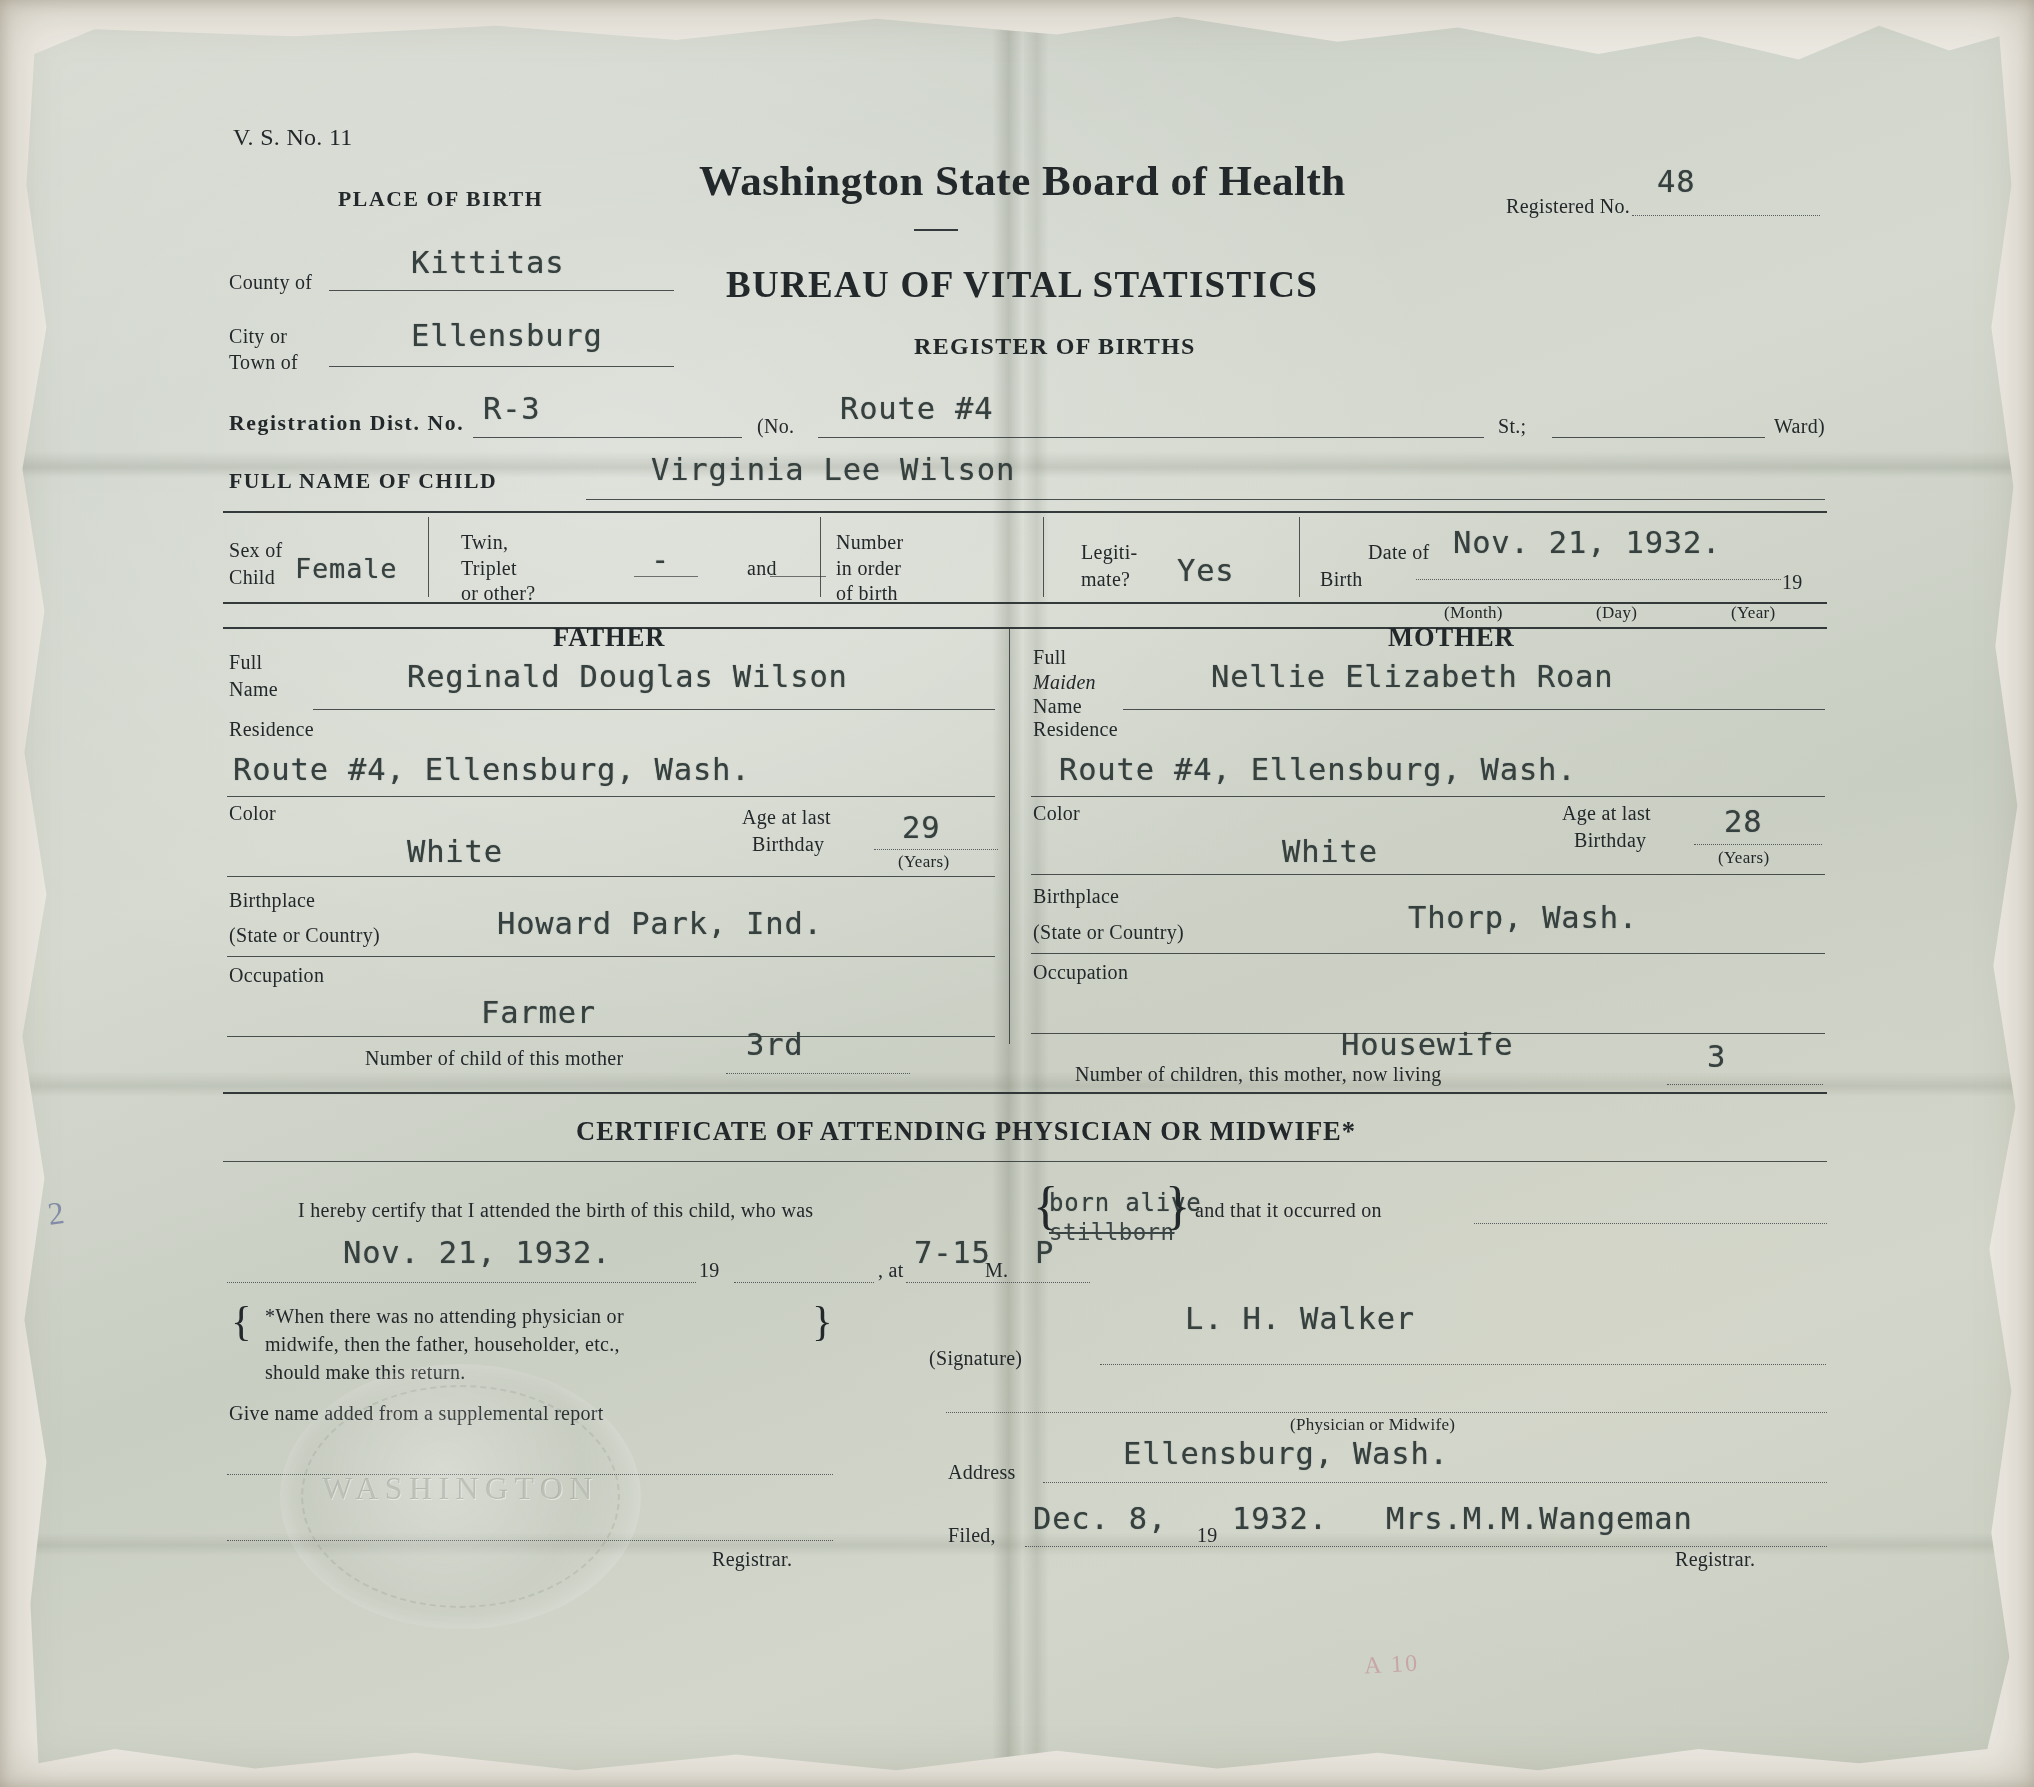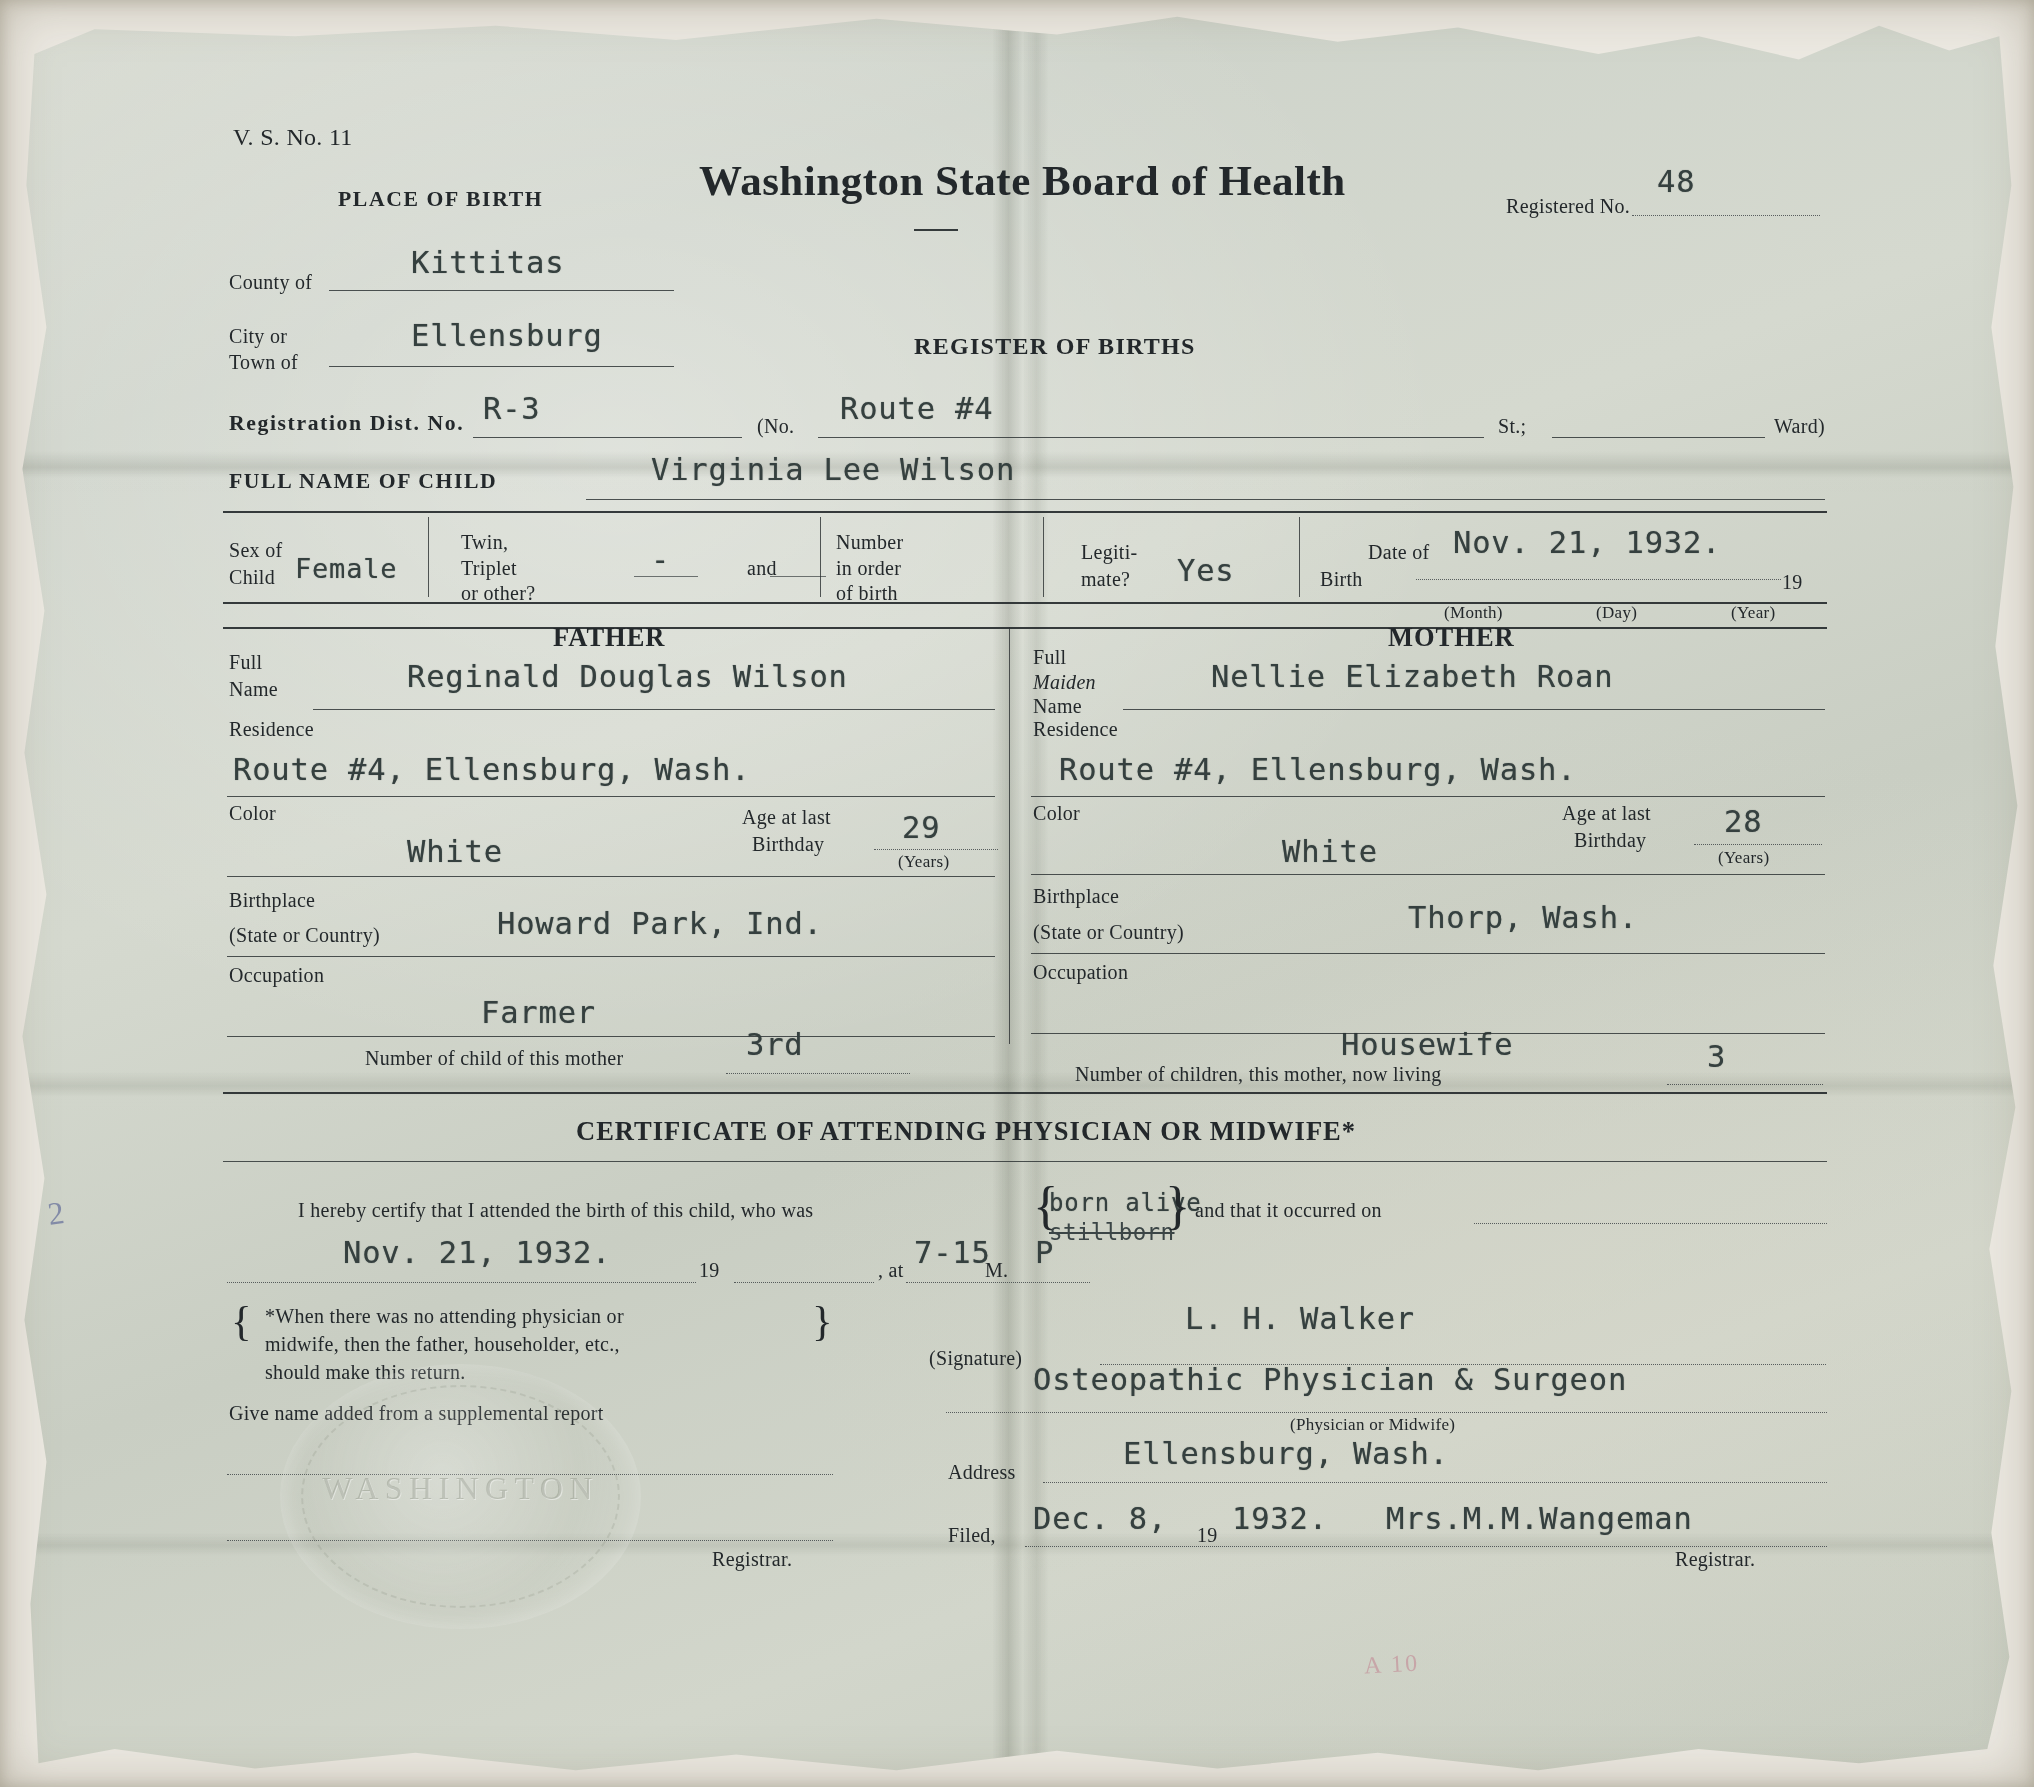--- a/index.html
+++ b/index.html
@@ -202,20 +202,21 @@
 <div id="page">
   <div id="sheet"></div>
   <div id="edges"></div>
 
   <div class="lbl xs" style="left:233px; top:124px;">V. S. No. 11</div>
 
   <div class="lbl sc" style="left:338px; top:187px;">PLACE OF BIRTH</div>
 
   <div class="lbl ttl" style="left:699px; top:156px;">Washington State Board of Health</div>
   <div class="rule heavy" style="left:914px; top:229px; width:44px;"></div>
+  <div class="lbl ttl2" style="left:726px; top:263px;">BUREAU OF VITAL STATISTICS</div>
   <div class="lbl ttl3" style="left:914px; top:333px;">REGISTER OF BIRTHS</div>
 
   <div class="lbl sm" style="left:1506px; top:195px;">Registered No.</div>
   <div class="tw l" style="left:1657px; top:164px;">48</div>
   <div class="rule dot" style="left:1632px; top:215px; width:188px;"></div>
 
   <div class="lbl sm" style="left:229px; top:271px;">County of</div>
   <div class="tw l" style="left:411px; top:245px;">Kittitas</div>
   <div class="rule" style="left:329px; top:290px; width:345px;"></div>
 
@@ -376,21 +377,20 @@
 
   <div class="lbl sm" style="left:229px; top:1402px;">Give name added from a supplemental report</div>
   <div class="rule dot" style="left:227px; top:1474px; width:606px;"></div>
   <div class="rule dot" style="left:227px; top:1540px; width:606px;"></div>
   <div class="lbl sm" style="left:712px; top:1548px;">Registrar.</div>
 
   <div class="lbl sm" style="left:929px; top:1347px;">(Signature)</div>
   <div class="tw l" style="left:1185px; top:1301px;">L. H. Walker</div>
   <div class="rule dot" style="left:1100px; top:1364px; width:726px;"></div>
 
-  <div class="tw l" style="left:1033px; top:1362px;">Osteopathic Physician &amp; Surgeon</div>
   <div class="rule dot" style="left:946px; top:1412px; width:881px;"></div>
   <div class="lbl tiny" style="left:1290px; top:1415px;">(Physician or Midwife)</div>
 
   <div class="lbl sm" style="left:948px; top:1461px;">Address</div>
   <div class="tw l" style="left:1123px; top:1436px;">Ellensburg, Wash.</div>
   <div class="rule dot" style="left:1043px; top:1482px; width:784px;"></div>
 
   <div class="lbl sm" style="left:948px; top:1524px;">Filed,</div>
   <div class="tw l" style="left:1033px; top:1501px;">Dec. 8,</div>
   <div class="lbl sm" style="left:1197px; top:1524px;">19</div>

